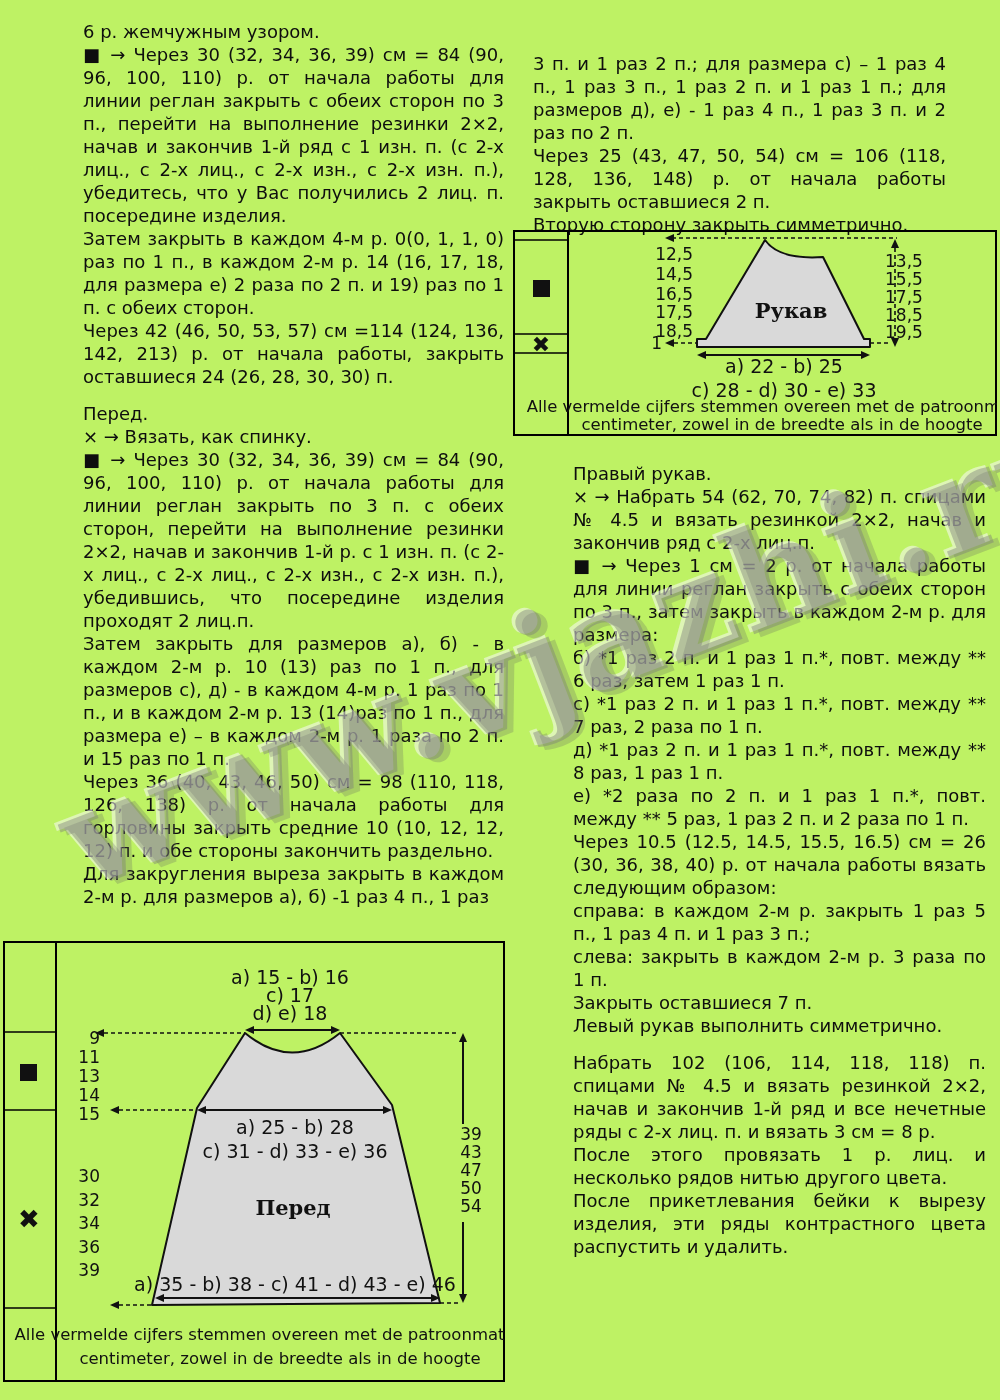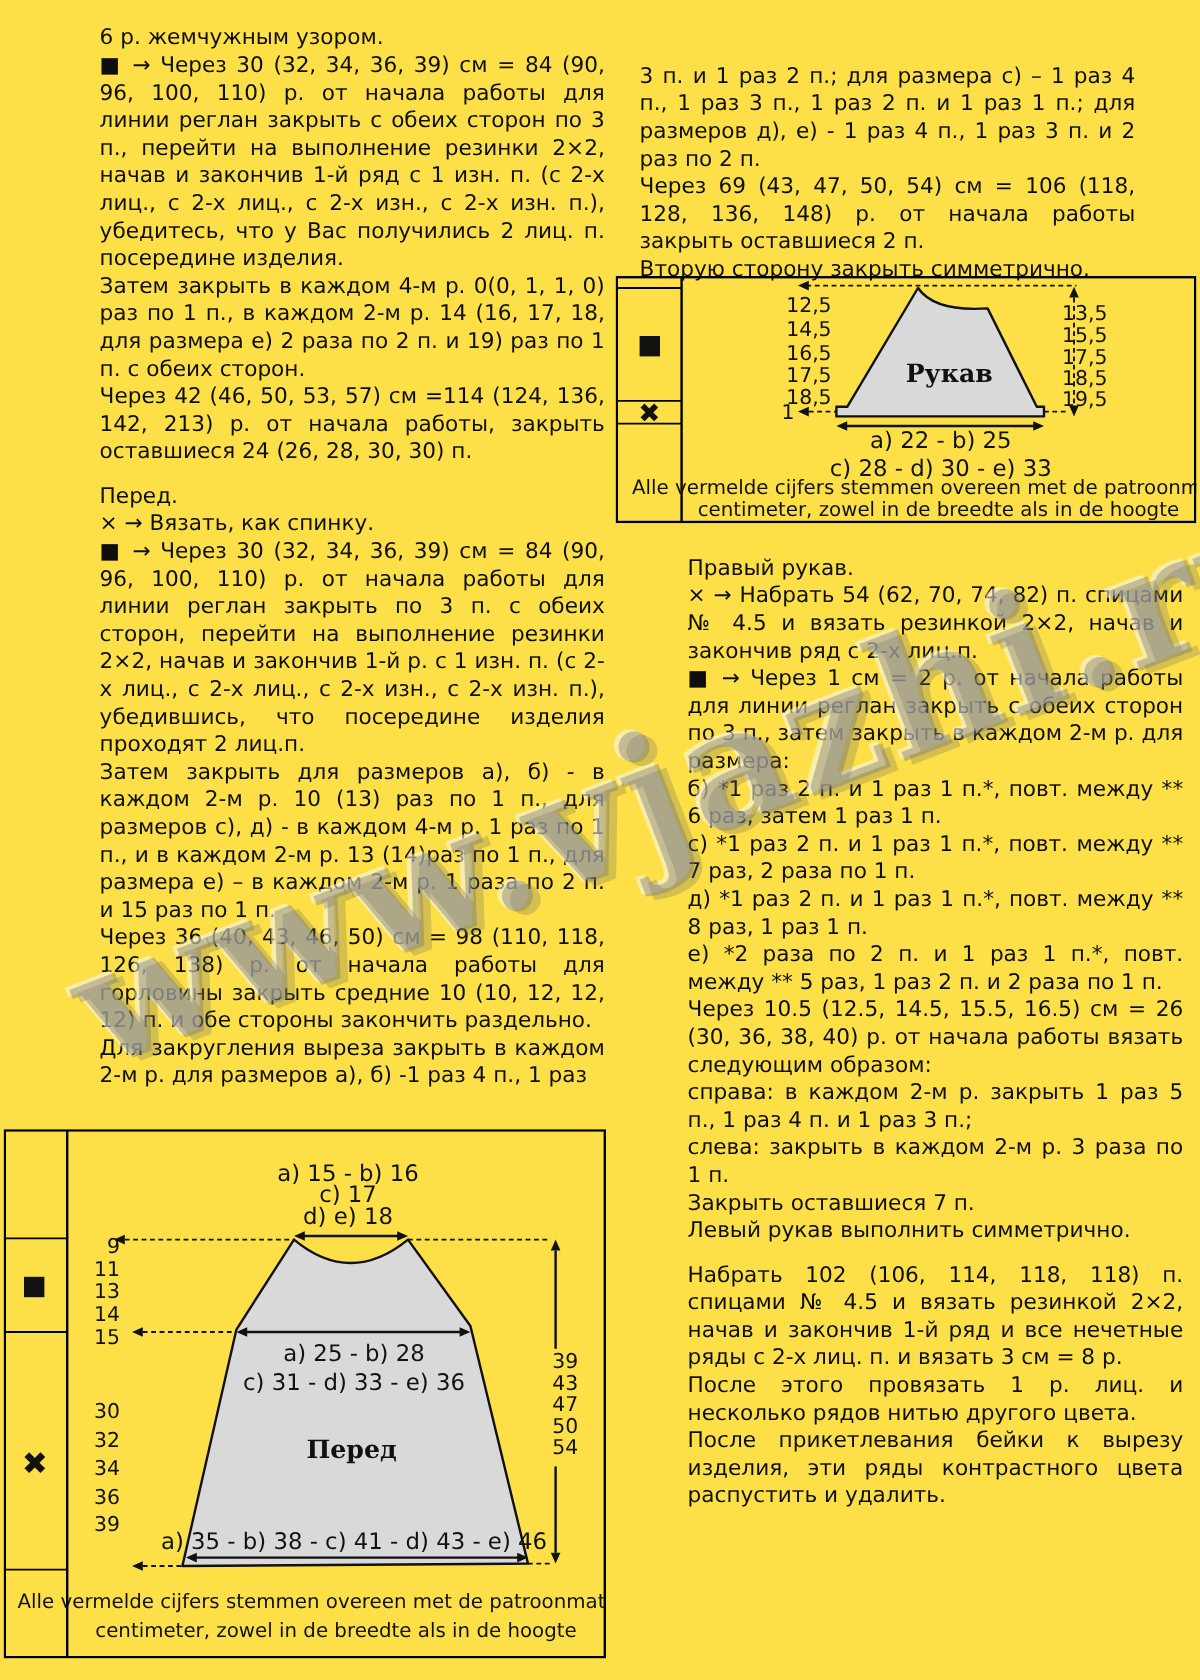--- a/index.html
+++ b/index.html
@@ -1,16 +1,16 @@
 <!DOCTYPE html>
 <html><head>
 <meta charset="utf-8">
 <style>
   html,body{margin:0;padding:0;background:#e8e8e8;}
-  .page{position:relative;width:1000px;height:1400px;background:#fde047;overflow:hidden;
+  .page{position:relative;width:1000px;height:1400px;background:#bef264;overflow:hidden;
         font-family:"DejaVu Sans","Liberation Sans",sans-serif;color:#0e0e0e;}
   .col{position:absolute;text-align:justify;font-size:18px;line-height:23px;z-index:2;}
   .col p{margin:0;}
   .col p:empty{height:14px;}
   #left-col{left:83px;top:20px;width:421px;}
   #right-top{left:533px;top:20px;width:413px;margin-top:32px;}
   #right-bottom{left:533px;top:462px;width:413px;margin-left:40px;}
   .diagram{position:absolute;z-index:2;}
   #sleeve-diagram{left:513px;top:230px;}
   #front-diagram{left:3px;top:941px;}
@@ -48,21 +48,21 @@
       <p>Перед.</p>
       <p>× → Вязать, как спинку.</p>
       <p>■ → Через 30 (32, 34, 36, 39) см = 84 (90, 96, 100, 110) р. от начала работы для линии реглан закрыть по 3 п. с обеих сторон, перейти на выполнение резинки 2×2, начав и закончив 1-й р. с 1 изн. п. (с 2-х лиц., с 2-х лиц., с 2-х изн., с 2-х изн. п.), убедившись, что посередине изделия проходят 2 лиц.п.</p>
       <p>Затем закрыть для размеров а), б) - в каждом 2-м р. 10 (13) раз по 1 п., для размеров с), д) - в каждом 4-м р. 1 раз по 1 п., и в каждом 2-м р. 13 (14)раз по 1 п., для размера е) – в каждом 2-м р. 1 раза по 2 п. и 15 раз по 1 п.</p>
       <p>Через 36 (40, 43, 46, 50) см = 98 (110, 118, 126, 138) р. от начала работы для горловины закрыть средние 10 (10, 12, 12, 12) п. и обе стороны закончить раздельно.</p>
       <p>Для закругления выреза закрыть в каждом 2-м р. для размеров а), б) -1 раз 4 п., 1 раз</p>
     </div>
 
   <div id="right-top" class="col">
       <p>3 п. и 1 раз 2 п.; для размера с) – 1 раз 4 п., 1 раз 3 п., 1 раз 2 п. и 1 раз 1 п.; для размеров д), е) - 1 раз 4 п., 1 раз 3 п. и 2 раз по 2 п.</p>
-      <p>Через 69 (43, 47, 50, 54) см = 106 (118, 128, 136, 148) р. от начала работы закрыть оставшиеся 2 п.</p>
+      <p>Через 25 (43, 47, 50, 54) см = 106 (118, 128, 136, 148) р. от начала работы закрыть оставшиеся 2 п.</p>
       <p>Вторую сторону закрыть симметрично.</p>
     </div>
 
   <div id="right-bottom" class="col">
       <p>Правый рукав.</p>
       <p>× → Набрать 54 (62, 70, 74, 82) п. спицами № 4.5 и вязать резинкой 2×2, начав и закончив ряд с 2-х лиц.п.</p>
       <p>■ → Через 1 см = 2 р. от начала работы для линии реглан закрыть с обеих сторон по 3 п., затем закрыть в каждом 2-м р. для размера:</p>
       <p>б) *1 раз 2 п. и 1 раз 1 п.*, повт. между ** 6 раз, затем 1 раз 1 п.</p>
       <p>с) *1 раз 2 п. и 1 раз 1 п.*, повт. между ** 7 раз, 2 раза по 1 п.</p>
       <p>д) *1 раз 2 п. и 1 раз 1 п.*, повт. между ** 8 раз, 1 раз 1 п.</p>

